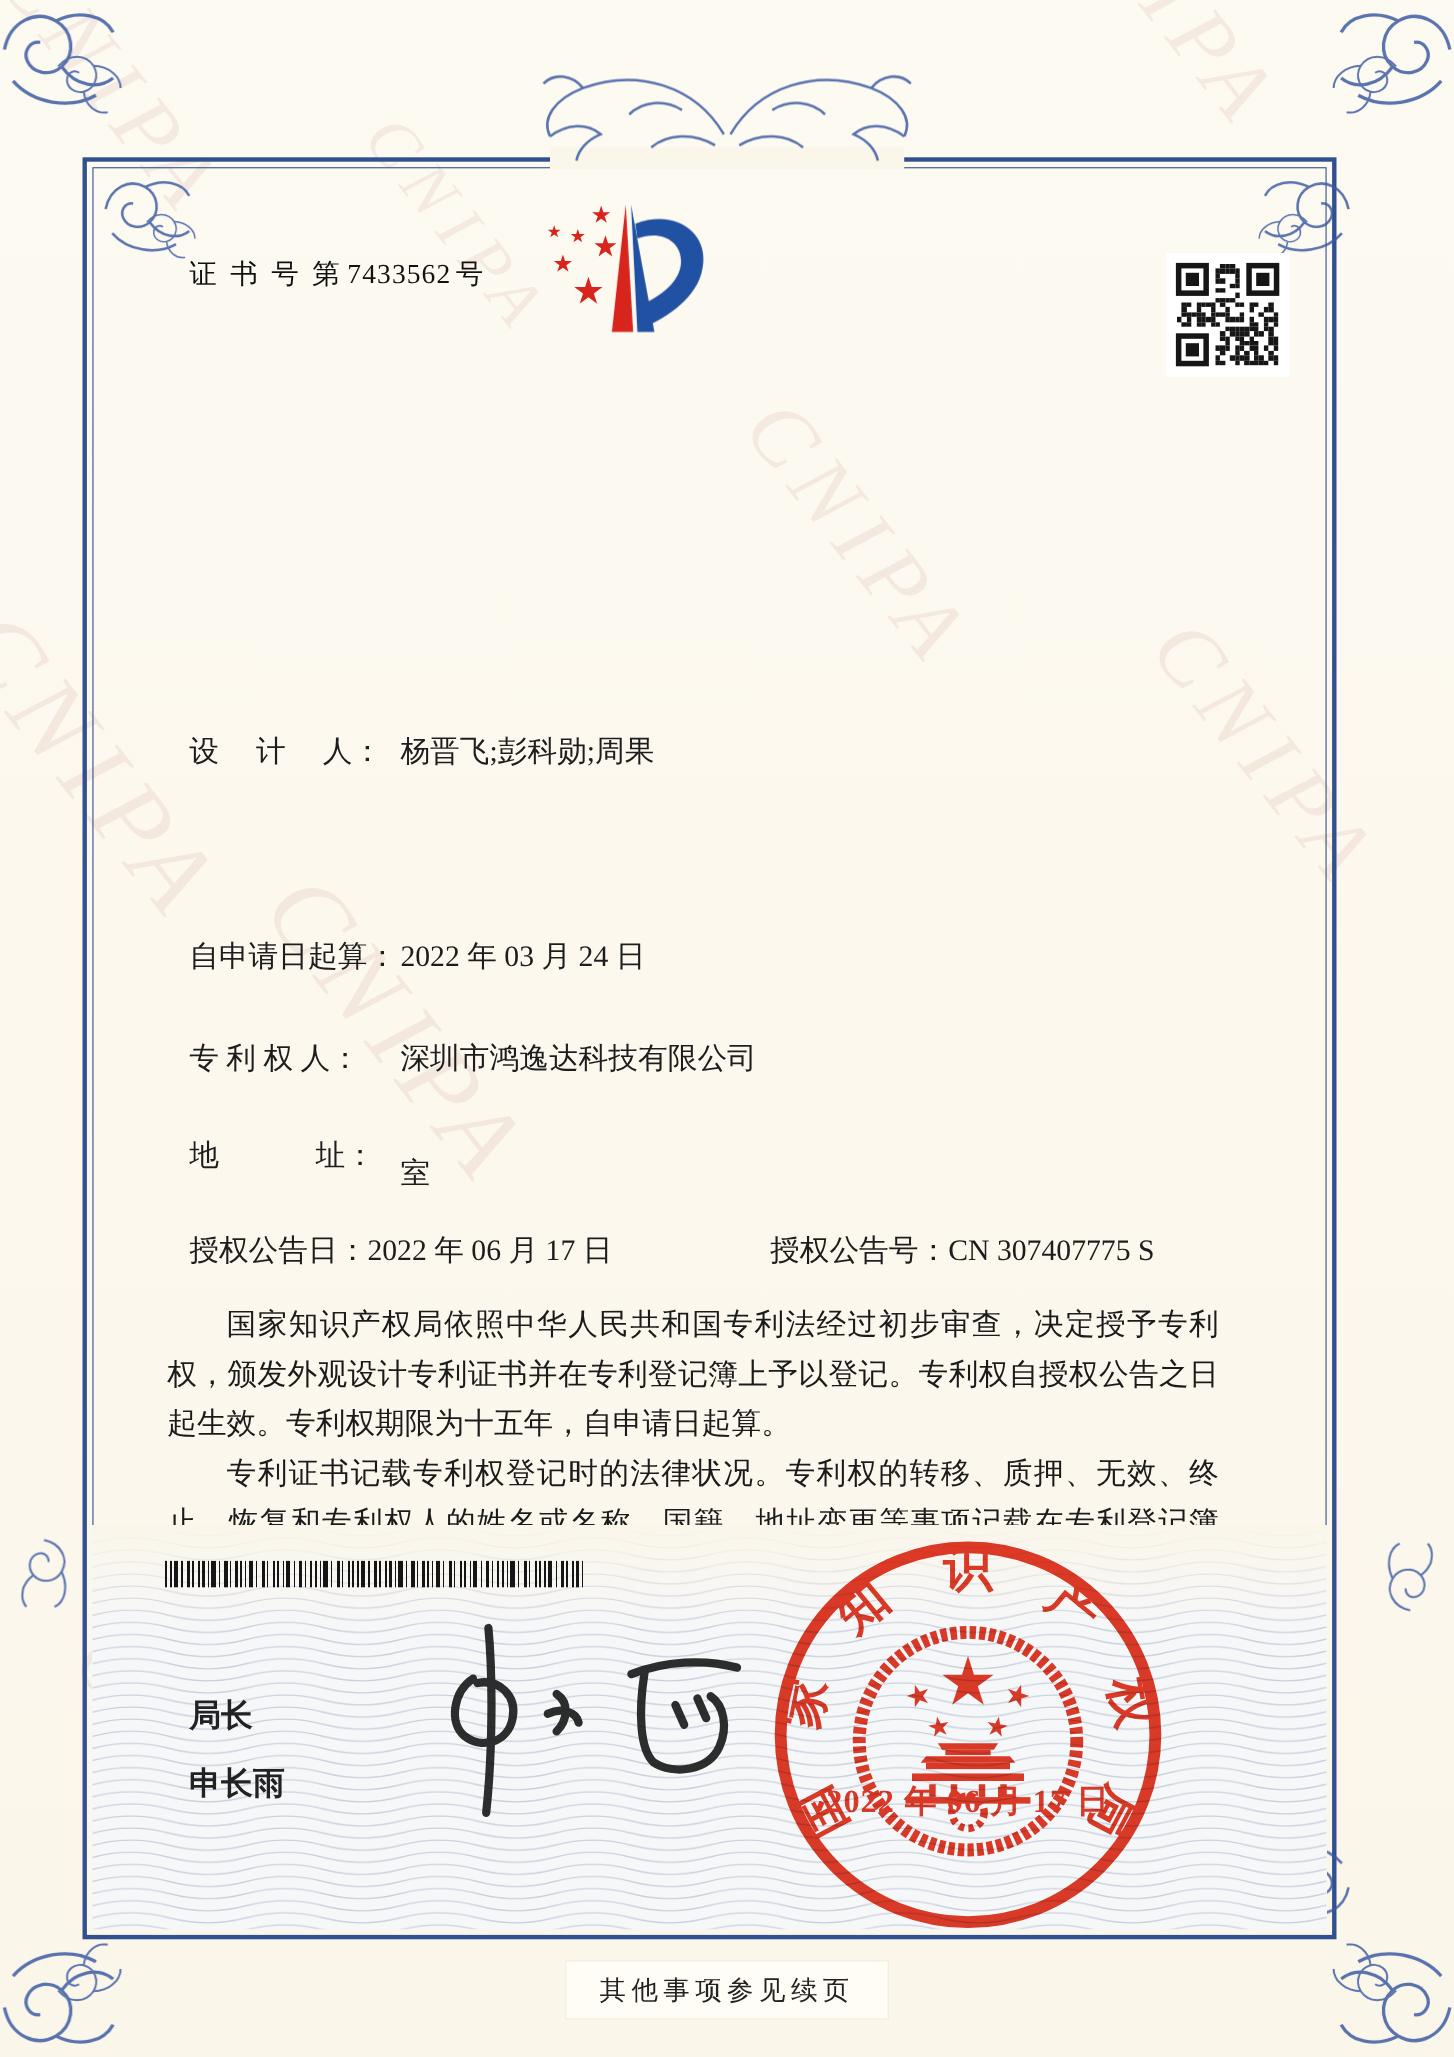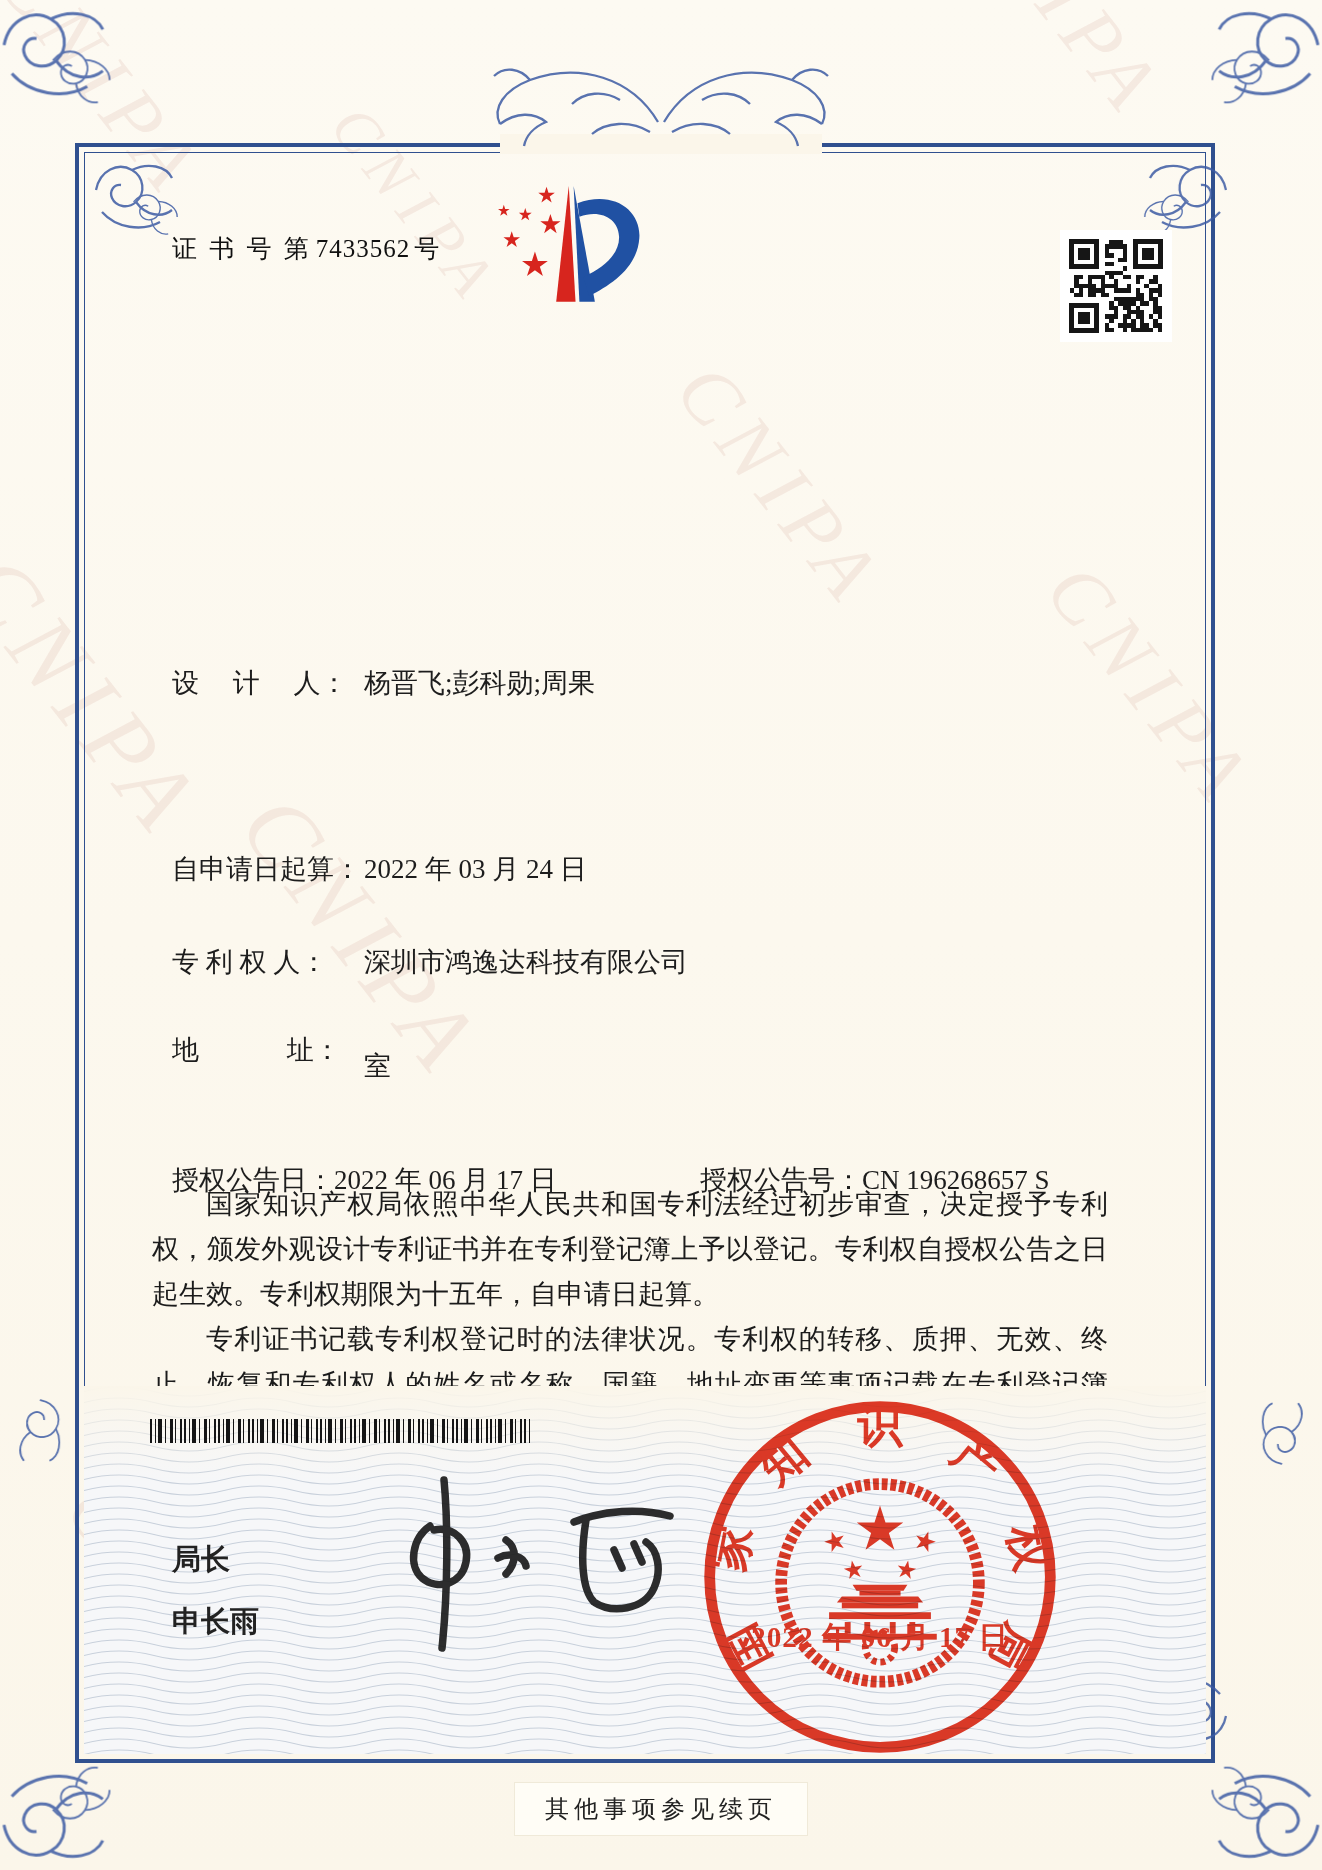--- a/index.html
+++ b/index.html
@@ -296,23 +296,23 @@
   </div>
   <div class="frow" style="top:851px">
     <span class="flabel">自申请日起算：</span><span class="fvalue">2022 年 03 月 24 日</span>
   </div>
   <div class="frow" style="top:944px">
     <span class="flabel">专 利 权 人：</span><span class="fvalue">深圳市鸿逸达科技有限公司</span>
   </div>
   <div class="frow" style="top:1032px">
     <span class="flabel">地　　　 址：</span><span class="fvalue"><div class="addr2">室</div></span>
   </div>
-  <div class="frow" style="top:1162px">
+  <div class="frow" style="top:1118px">
     <span>授权公告日：</span><span>2022 年 06 月 17 日</span>
-    <span class="grant-right"><span>授权公告号：</span><span>CN 196268657 S</span></span>
+    <span class="grant-right"><span>授权公告号：</span><span>CN 307407775 S</span></span>
   </div>
 
   <div class="body-text">
     <p>国家知识产权局依照中华人民共和国专利法经过初步审查，决定授予专利权，颁发外观设计专利证书并在专利登记簿上予以登记。专利权自授权公告之日起生效。专利权期限为十五年，自申请日起算。</p>
     <p>专利证书记载专利权登记时的法律状况。专利权的转移、质押、无效、终止、恢复和专利权人的姓名或名称、国籍、地址变更等事项记载在专利登记簿上。</p>
   </div>
 
   <div class="waveband">
     <svg width="1122" height="368" viewBox="0 0 1122 368">
       <defs>

